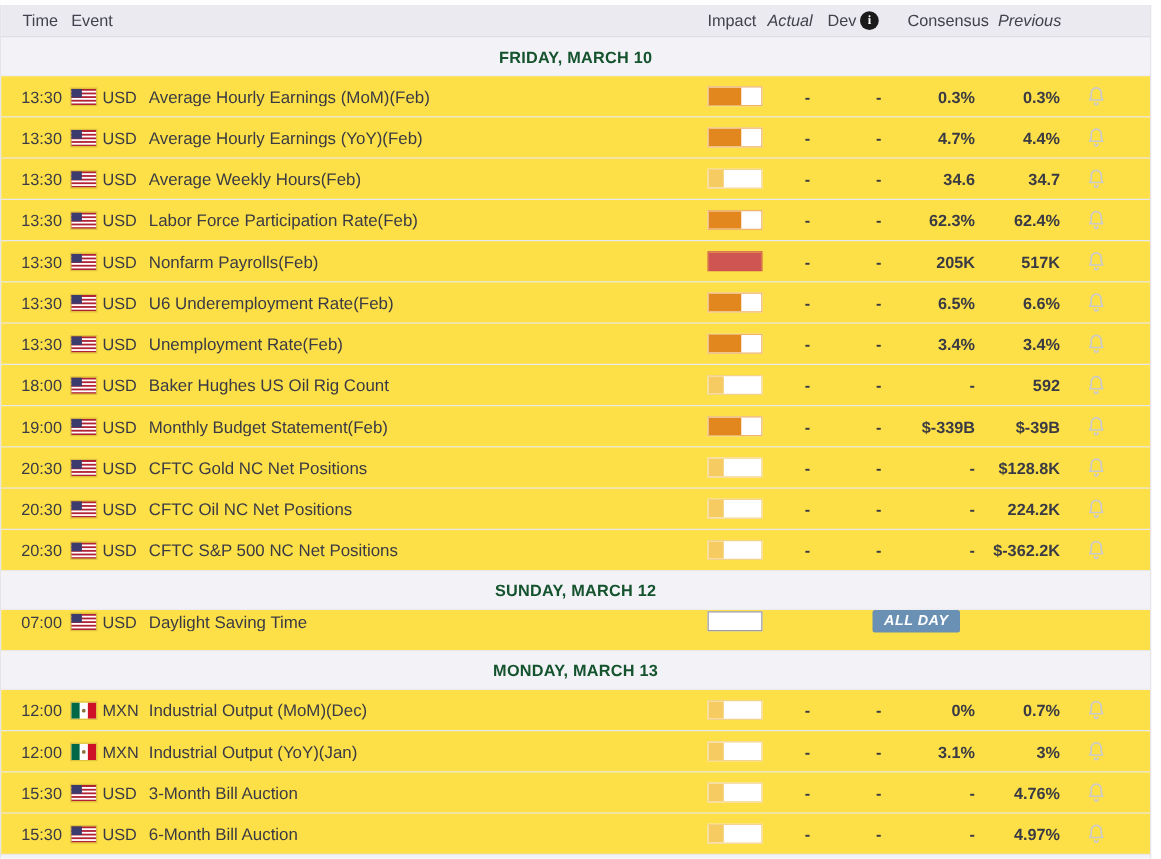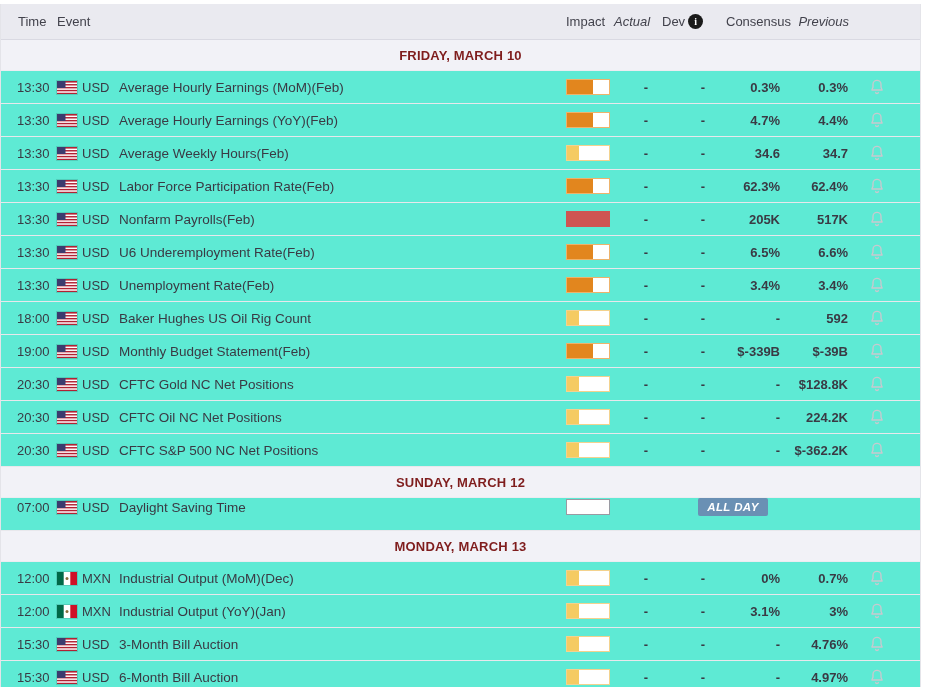--- a/index.html
+++ b/index.html
@@ -15,21 +15,21 @@
     border-left: 1px solid #e4e4e9;
     border-right: 1px solid #e4e4e9;
   }
   .grid {
     display: grid;
     grid-template-columns: 56px 23px 39px 1fr 48px 68px 46px 60px 68px 46px;
     align-items: center;
     padding-right: 20px;
   }
   .col-header {
-    height: 36px;
+    height: 26px;
     background: #eaeaf0;
     border-bottom: 1px solid #d9d9e2;
     font-size: 13px;
     color: #42424c;
   }
   .col-header .h-time { padding-left: 17px; }
   .col-header .h-event { grid-column: 2 / 5; }
   .col-header .h-impact { padding-left: 2px; }
   .col-header .h-actual { padding-left: 2px; font-style: italic; }
   .col-header .h-dev { margin-left: -18px; display: flex; align-items: center; gap: 3px; }
@@ -39,27 +39,27 @@
     width: 15px; height: 15px; border-radius: 50%;
     background: #1a1a1a; color: #fff;
     font-size: 10px; font-weight: bold; font-family: "Liberation Serif", serif;
     display: inline-flex; align-items: center; justify-content: center;
     cursor: pointer; flex: 0 0 auto;
   }
   .date-band {
     height: 31px;
     background: #f2f2f7;
     display: flex; align-items: center; justify-content: center;
-    font-size: 13px; font-weight: bold; color: #7f1d1d;
+    font-size: 13px; font-weight: bold; color: #14532d;
     letter-spacing: .2px;
     border-bottom: 1px solid #ececf1;
   }
   .row {
     height: 33px;
-    background: #5eead4;
+    background: #fde047;
     border-bottom: 1px solid #e8e8ec;
     font-size: 13px;
     cursor: pointer;
   }
   .c-time { padding-left: 16px; font-size: 13px; color: #3a3a44; }
   .c-flag { display: flex; align-items: center; }
   .c-flag svg { outline: 1px solid rgba(0,0,0,.12); display: block; }
   .c-cur { font-weight: normal; padding-left: 2px; }
   .c-event { font-size: 13.5px; color: #3a3a44; white-space: nowrap; overflow: hidden; }
   .c-impact { display: flex; align-items: center; }

